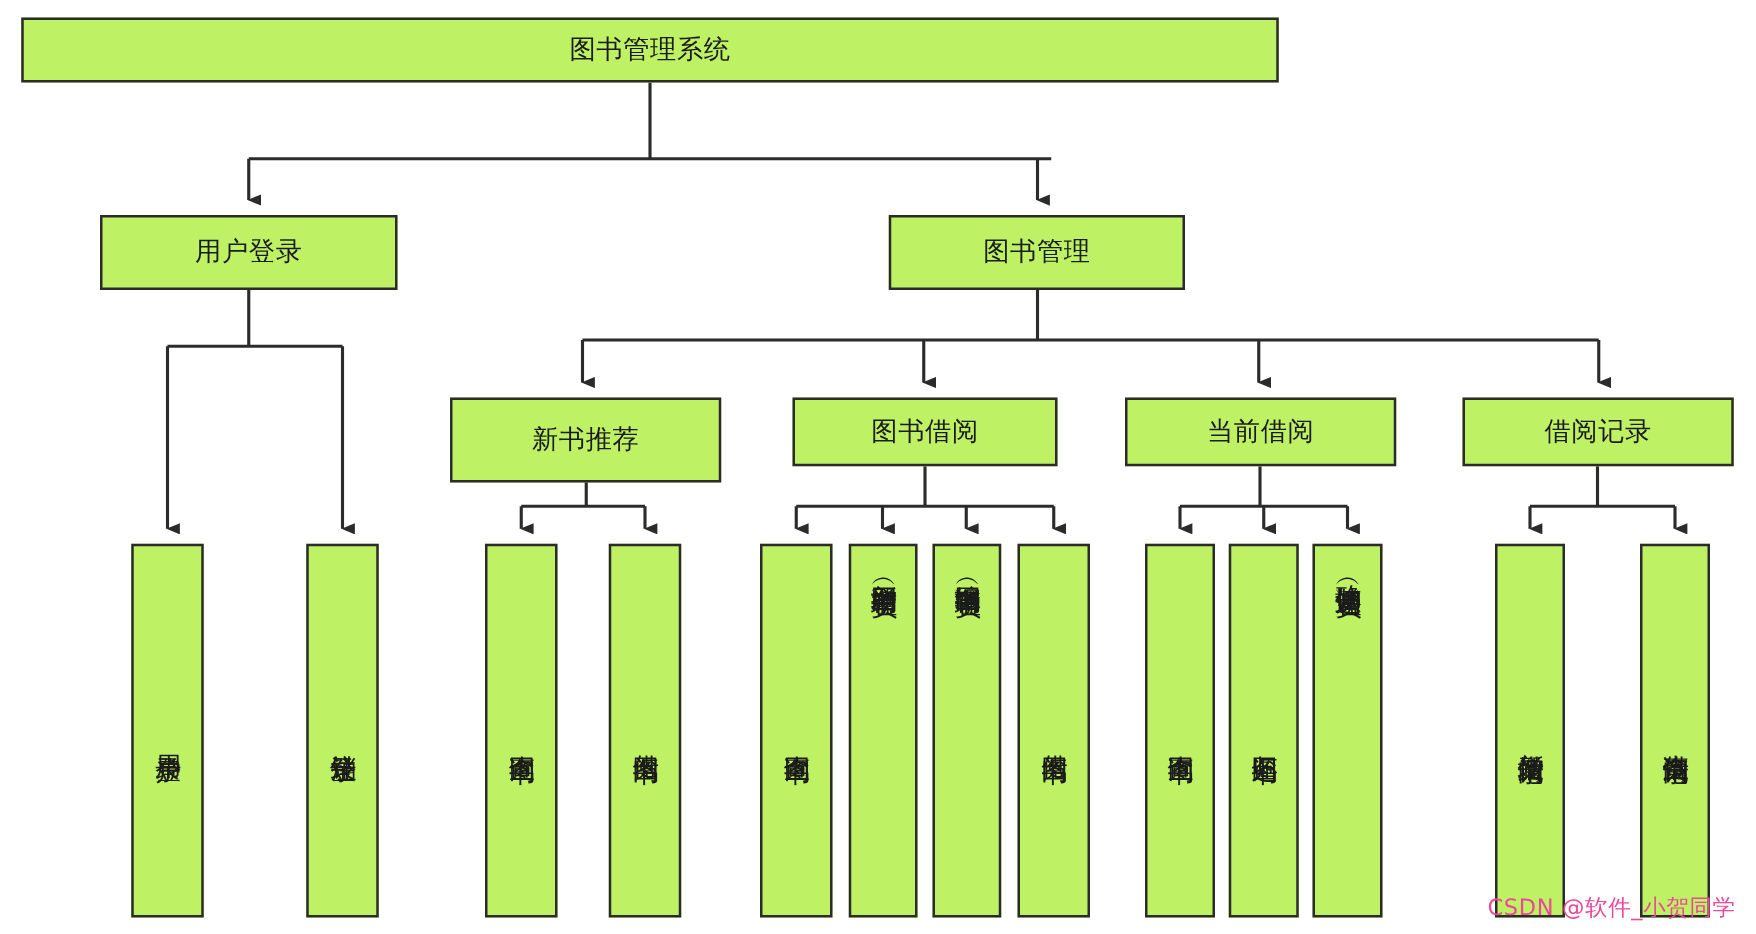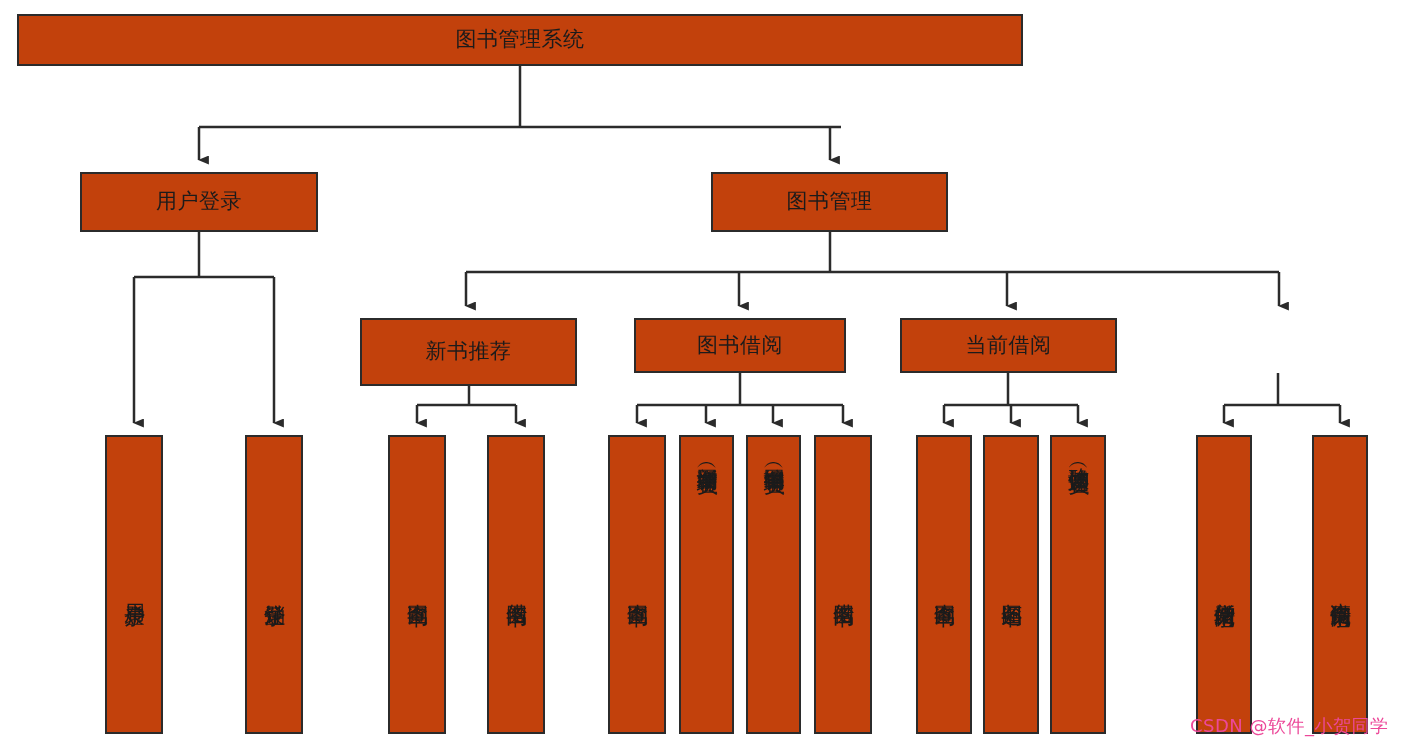--- a/index.html
+++ b/index.html
@@ -17,21 +17,21 @@
   #diagram-root {
     position: absolute;
     left: 0;
     top: 0;
     width: 1405px;
     height: 747px;
   }
   .node-box {
     position: absolute;
     box-sizing: border-box;
-    background: #c2410c;
+    background: #bef264;
     border: 2.5px solid #2b2b2b;
     display: flex;
     align-items: center;
     justify-content: center;
   }
   .node-label-h {
     font-size: 21px;
     color: #1b1b1b;
     line-height: 1.1;
     white-space: nowrap;
@@ -150,20 +150,23 @@
   </div>
 
   <div class="node-box" style="left:900px; top:318px; width:217px; height:55px;">
     <span class="node-label-h">当前借阅</span>
   </div>
 
   <div class="node-box" style="left:634px; top:318px; width:212px; height:55px;">
     <span class="node-label-h">图书借阅</span>
   </div>
 
+  <div class="node-box" style="left:1170px; top:318px; width:217px; height:55px;">
+    <span class="node-label-h">借阅记录</span>
+  </div>
 
   <div class="node-box" style="left:105px; top:435px; width:58px; height:299px;">
     <div class="leaf-inner center-v">
       <span class="node-label-v">用户登录</span>
     </div>
   </div>
 
   <div class="node-box" style="left:245px; top:435px; width:58px; height:299px;">
     <div class="leaf-inner center-v">
       <span class="node-label-v">注销登录</span>

